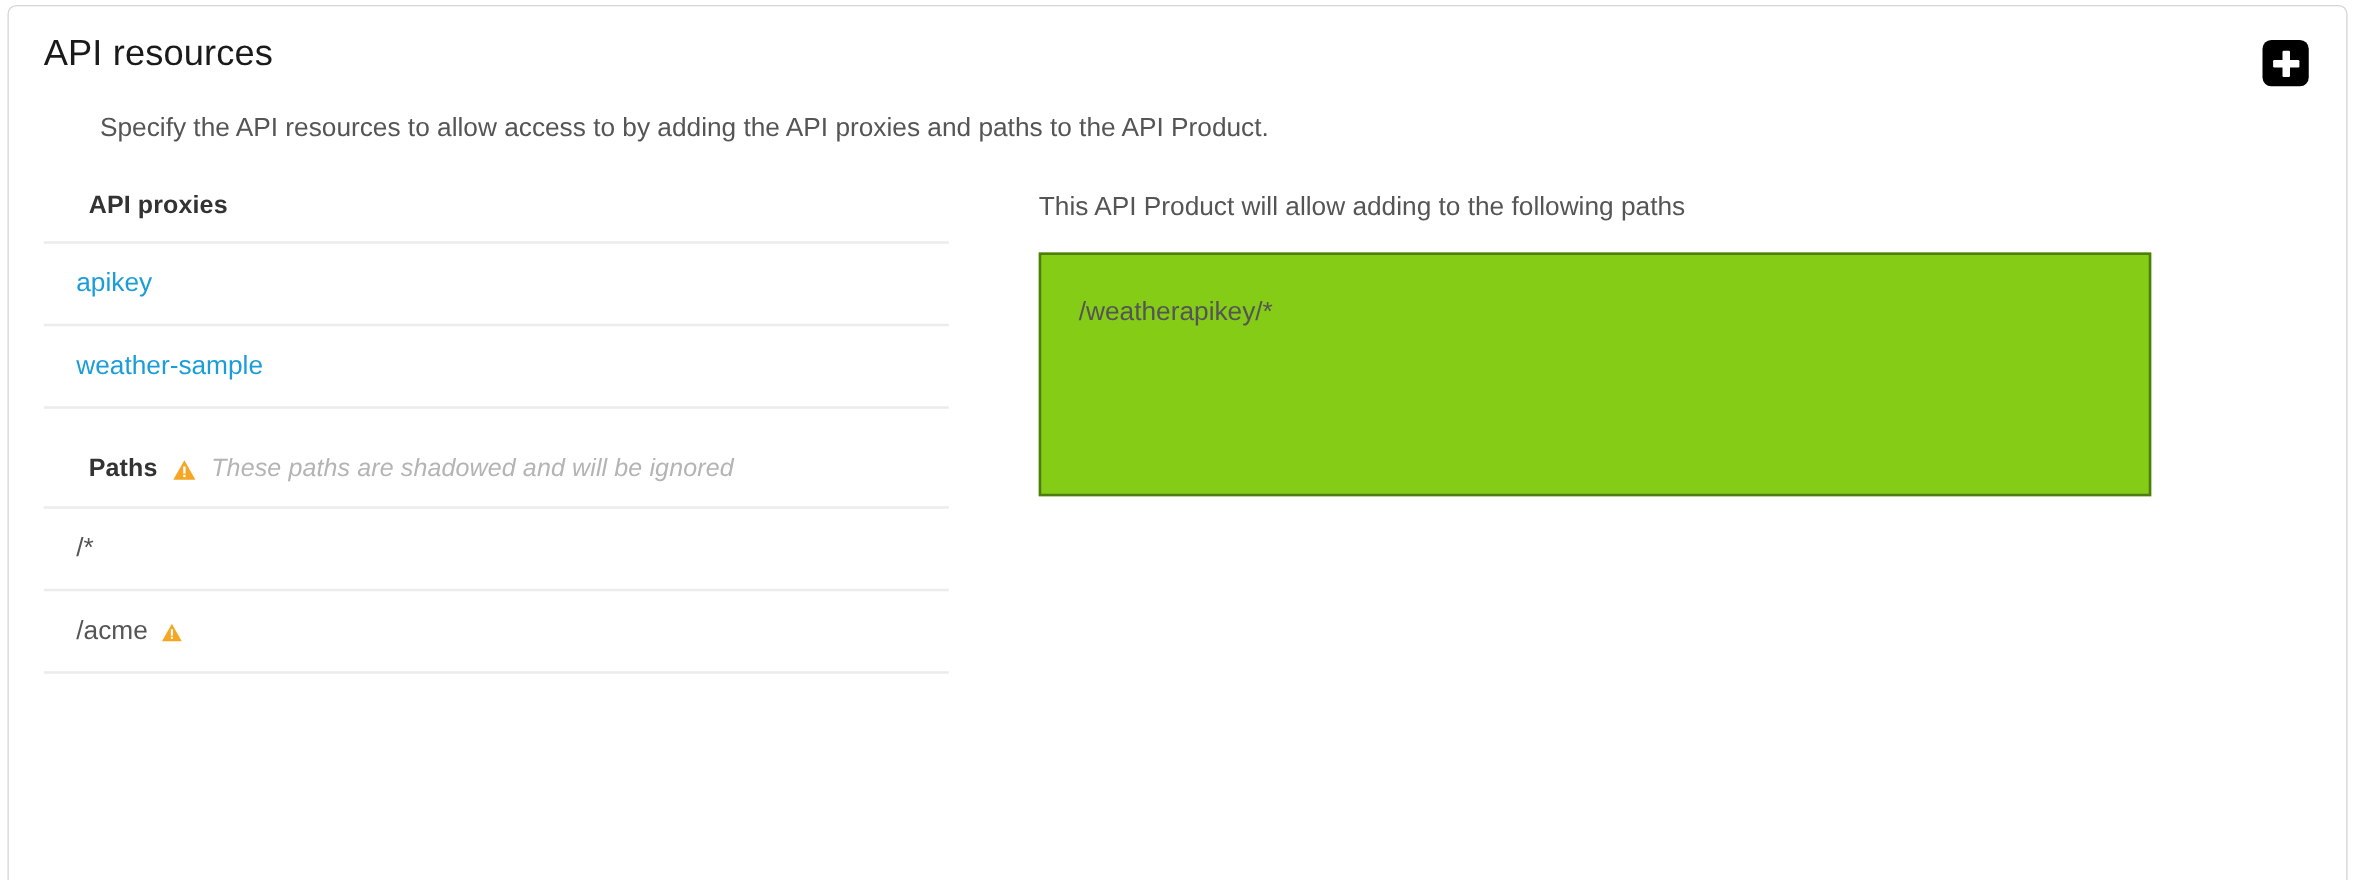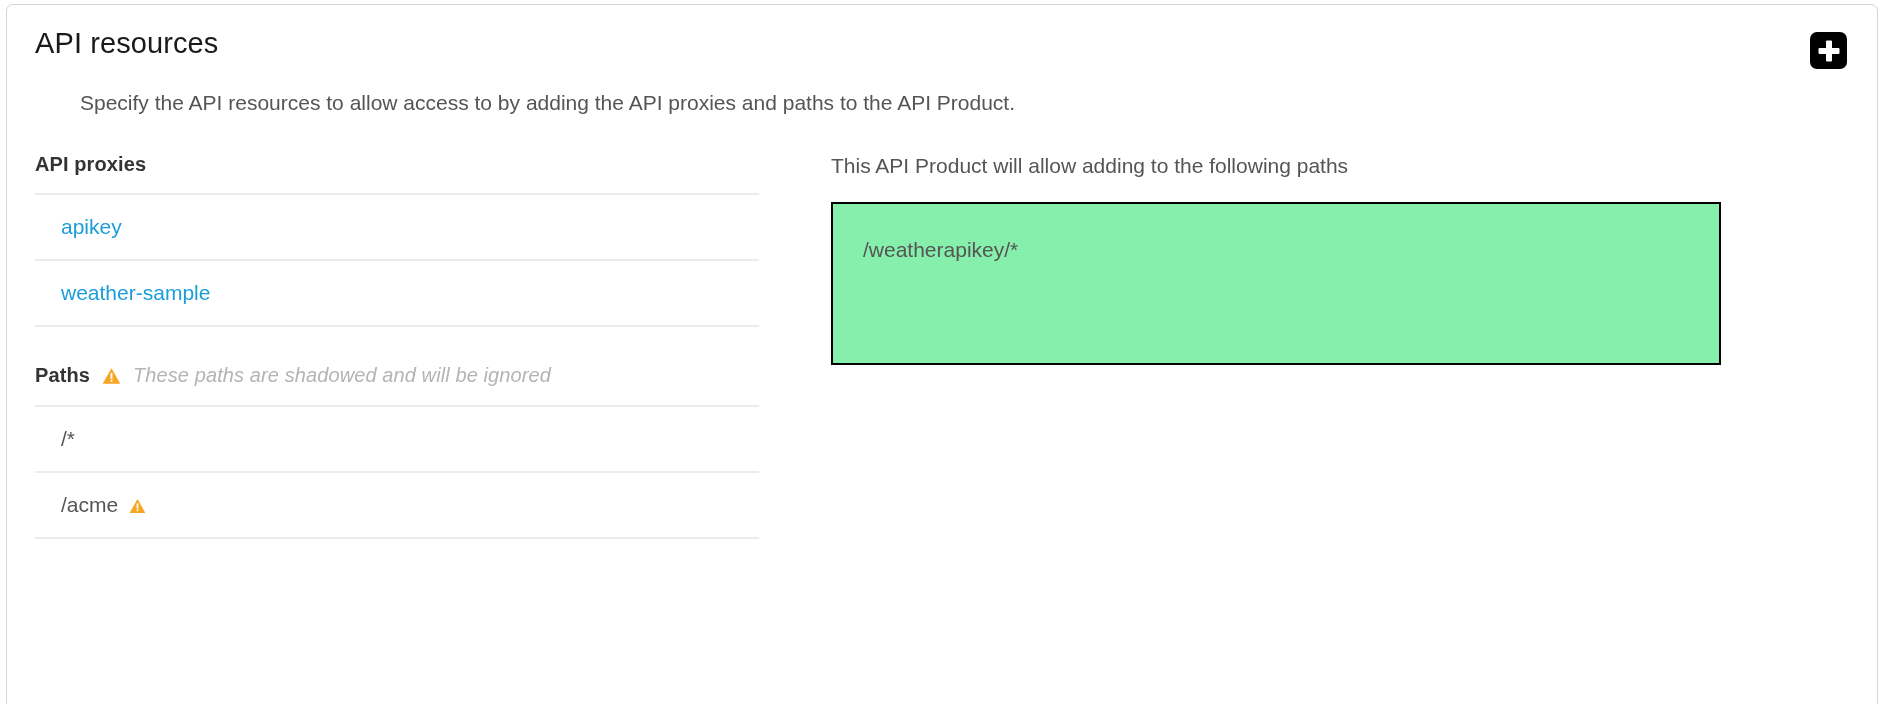--- a/index.html
+++ b/index.html
@@ -113,20 +113,21 @@
     font-weight: 700;
     color: #333333;
     letter-spacing: 0.1px;
   }
 
   .section-label-row {
     display: flex;
     align-items: center;
     gap: 12px;
     min-height: 28px;
+    margin-left: 36px;
   }
   .shadow-note {
     font-size: 20px;
     font-style: italic;
     color: #b4b4b4;
     letter-spacing: 0.1px;
   }
 
   
   .list {
@@ -170,23 +171,23 @@
   }
 
   
   .right-heading {
     font-size: 21px;
     color: #555555;
     line-height: 1.3;
     margin-bottom: 22px;
   }
   .paths-box {
-    border: 2px solid #000000;
-    background: #86efac;
-    height: 163px;
+    border: 2px solid #4d7c0f;
+    background: #84cc16;
+    height: 195px;
     padding: 26px 0 0 30px;
     width: 890px;
   }
   .paths-box .path-line {
     font-size: 21px;
     color: #555555;
     line-height: 1.88;
   }
 </style>
 </head>

